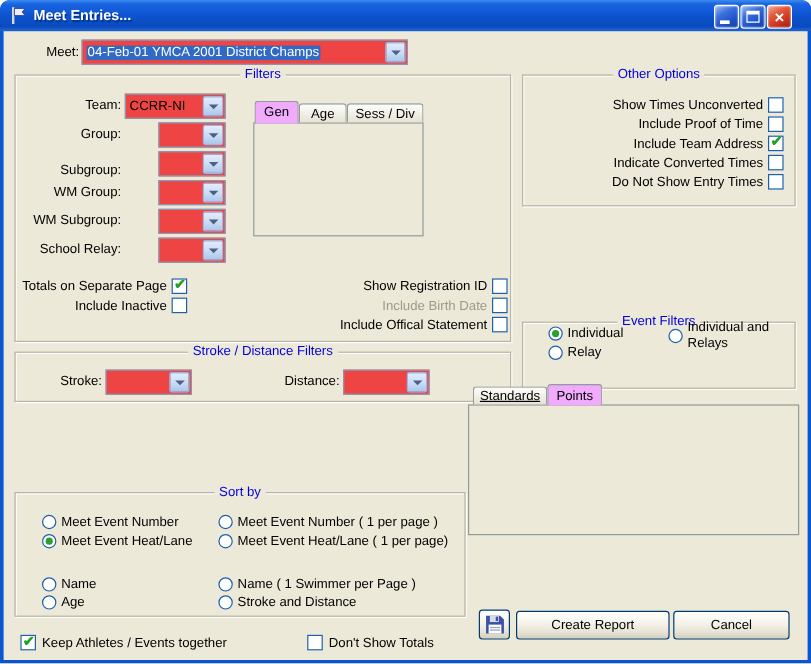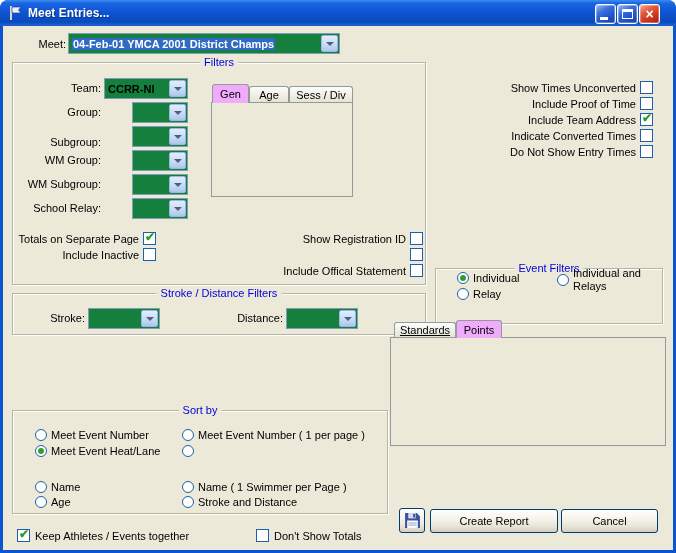--- a/index.html
+++ b/index.html
@@ -25,21 +25,21 @@
   .label { position:absolute; height:13px; line-height:13px; white-space:nowrap; font-size:11px; }
   .r { text-align:right; }
   .label.disabled { color:#9D9A8B; }
   .wrap { white-space:normal; line-height:13px; height:auto; }
 
   .groupbox { position:absolute; border:1px solid #B8B4A4;
     box-shadow:1px 1px 0 #fff, inset 1px 1px 0 #fff; }
   .grouptitle { position:absolute; top:-7px; left:50%; transform:translateX(-50%);
     background:#ECE9D8; padding:0 4px; color:#0000E0; white-space:nowrap; line-height:13px; }
 
-  .combo { position:absolute; height:21px; background:#15803d; border:1px solid #7F9DB9;font-weight:bold; }
+  .combo { position:absolute; height:21px; background:#ef4444; border:1px solid #7F9DB9; }
   .combo-text { position:absolute; left:3px; top:3px; right:19px; height:14px; line-height:14px;
     overflow:hidden; white-space:nowrap; }
   .hl { background:#316AC5; color:#fff; padding:0 1px; }
   .combo-btn { position:absolute; right:1px; top:1px; width:17px; height:17px; border-radius:2px;
     background:linear-gradient(180deg,#E3EDFB 0%,#C9DCF5 55%,#ABC7EC 100%); border:1px solid #98B7E4; }
   .combo-btn::after { content:""; position:absolute; left:4px; top:6px;
     border-left:4px solid transparent; border-right:4px solid transparent; border-top:4px solid #4D6185; }
 
   .cb { position:absolute; width:13px; height:13px; background:#fff; border:1px solid #1D5FAB; }
   .cb.checked::after { content:"\2714"; position:absolute; left:1px; top:-3px;
@@ -150,25 +150,29 @@
 
   <div class="label r" style="left:8px;top:233px;width:131px">Totals on Separate Page</div>
   <span class="cb checked" style="left:143px;top:232px"></span>
 
   <div class="label r" style="left:8px;top:249px;width:131px">Include Inactive</div>
   <span class="cb" style="left:143px;top:248px"></span>
 
   <div class="label r" style="left:240px;top:233px;width:166px">Show Registration ID</div>
   <span class="cb" style="left:410px;top:232px"></span>
 
+  <div class="label r disabled" style="left:240px;top:249px;width:166px">Include Birth Date</div>
   <span class="cb" style="left:410px;top:248px"></span>
 
   <div class="label r" style="left:240px;top:265px;width:166px">Include Offical Statement</div>
   <span class="cb" style="left:410px;top:264px"></span>
 
+  <div class="groupbox" style="left:435px;top:62px;width:228px;height:110px">
+    <div class="grouptitle">Other Options</div>
+  </div>
   <div class="label r" style="left:438px;top:82px;width:198px">Show Times Unconverted</div>
   <span class="cb" style="left:640px;top:81px"></span>
   <div class="label r" style="left:438px;top:98px;width:198px">Include Proof of Time</div>
   <span class="cb" style="left:640px;top:97px"></span>
   <div class="label r" style="left:438px;top:114px;width:198px">Include Team Address</div>
   <span class="cb checked" style="left:640px;top:113px"></span>
   <div class="label r" style="left:438px;top:130px;width:198px">Indicate Converted Times</div>
   <span class="cb" style="left:640px;top:129px"></span>
   <div class="label r" style="left:438px;top:146px;width:198px">Do Not Show Entry Times</div>
   <span class="cb" style="left:640px;top:145px"></span>
@@ -228,20 +232,21 @@
   <div class="groupbox" style="left:12px;top:410px;width:376px;height:104px">
     <div class="grouptitle">Sort by</div>
   </div>
   <span class="rb" style="left:35px;top:429px"></span>
   <div class="label" style="left:51px;top:429px">Meet Event Number</div>
   <span class="rb selected" style="left:35px;top:445px"></span>
   <div class="label" style="left:51px;top:445px">Meet Event Heat/Lane</div>
   <span class="rb" style="left:182px;top:429px"></span>
   <div class="label" style="left:198px;top:429px">Meet Event Number ( 1 per page )</div>
   <span class="rb" style="left:182px;top:445px"></span>
+  <div class="label" style="left:198px;top:445px">Meet Event Heat/Lane ( 1 per page)</div>
   <span class="rb" style="left:35px;top:481px"></span>
   <div class="label" style="left:51px;top:481px">Name</div>
   <span class="rb" style="left:35px;top:496px"></span>
   <div class="label" style="left:51px;top:496px">Age</div>
   <span class="rb" style="left:182px;top:481px"></span>
   <div class="label" style="left:198px;top:481px">Name ( 1 Swimmer per Page )</div>
   <span class="rb" style="left:182px;top:496px"></span>
   <div class="label" style="left:198px;top:496px">Stroke and Distance</div>
 
   <span class="cb checked" style="left:17px;top:529px"></span>

